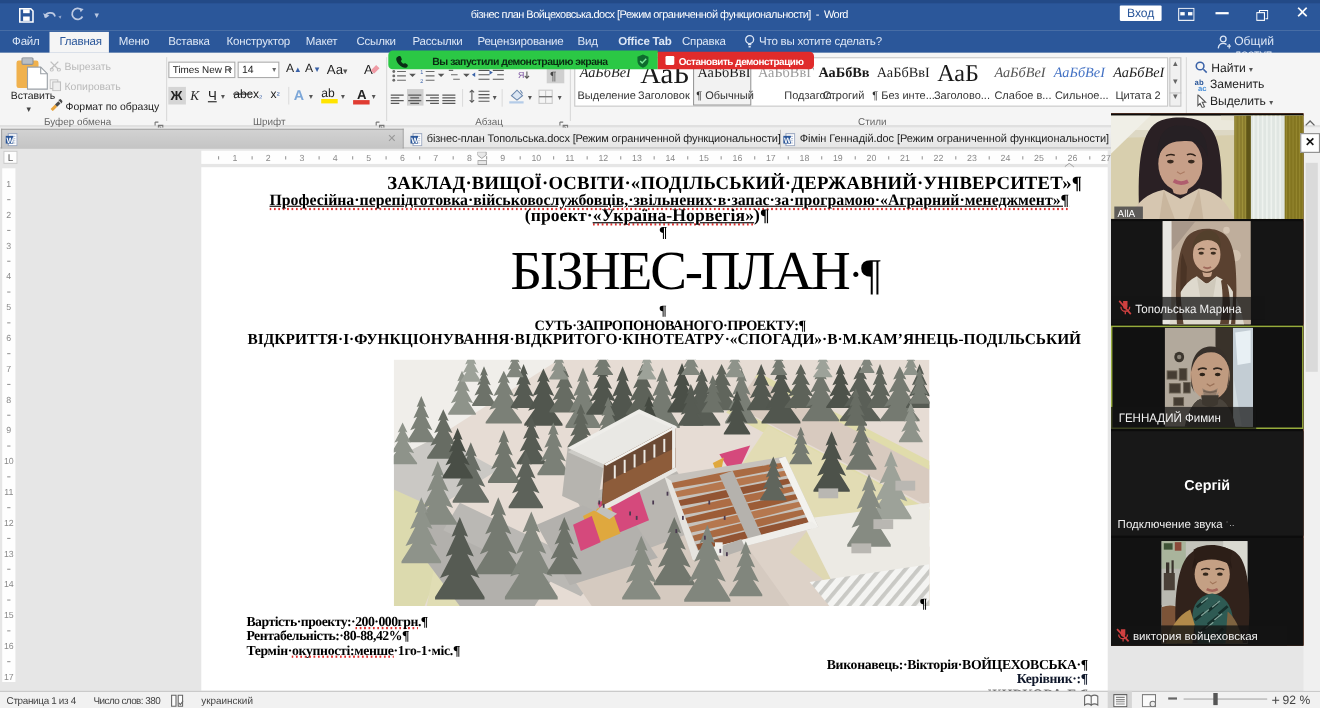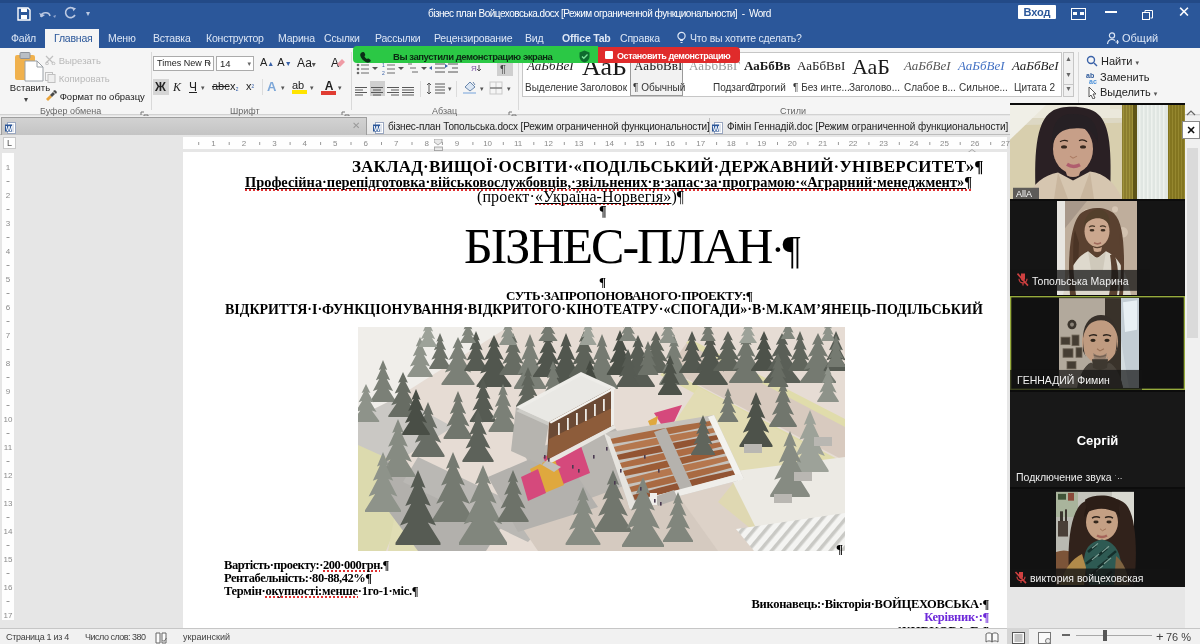--- a/index.html
+++ b/index.html
@@ -30,21 +30,21 @@
 
 <div class="abs" style="left:63px;top:6px;width:14px;height:14px;"><svg width="14" height="14" viewBox="0 0 14 14">
         <path d="M11 3 A5 5 0 1 0 12 9" fill="none" stroke="#bcc9e2" stroke-width="1.6"></path>
         <path d="M9 1.2l4 1-2.6 3z" fill="#bcc9e2"></path>
       </svg></div>
 
 <div class="abs" style="left:86px;top:9px;width:8px;height:8px;color:#bcc9e2;font-size:8px;">▾</div>
 
 <div id="wt" class="abs" style="left:428px;top:8px;width:400px;height:14px;color:#ffffff;font-size:10px;letter-spacing:-0.5px;white-space:nowrap;">бізнес план Войцеховська.docx [Режим ограниченной функциональности]&nbsp; -&nbsp; Word</div>
 
-<div class="abs" style="left:1018px;top:5px;width:38px;height:14px;background:#fff;border-radius:1px;color:#2b579a;font-size:11px;font-weight:bold;text-align:center;line-height:14px;">Вход</div>
+<div class="abs" style="left:1018px;top:5px;width:38px;height:14px;background:#fff;border-radius:1px;color:#2b579a;font-size:11px;font-weight:normal;text-align:center;line-height:14px;">Вход</div>
 
 <div class="abs" style="left:1071px;top:6px;width:15px;height:12px;"><svg width="15" height="12" viewBox="0 0 15 12">
         <rect x="0.5" y="0.5" width="14" height="11" fill="none" stroke="#fff"></rect>
         <rect x="2" y="4" width="4" height="3" fill="#fff"></rect>
         <rect x="9" y="4" width="4" height="3" fill="#fff"></rect>
       </svg></div>
 
 <div class="abs" style="left:1105px;top:11px;width:12px;height:2px;background:#fff;"></div>
 
 <div class="abs" style="left:1142px;top:6px;width:11px;height:10px;"><svg width="11" height="10" viewBox="0 0 11 10">
@@ -56,21 +56,21 @@
 
 <div class="abs" style="left:0;top:28px;width:1200px;height:20px;background:#2b579a;"></div>
 
 <div class="abs" style="left:45px;top:29px;width:54px;height:19px;background:#f5f5f5;"></div>
 <div class="abs" style="left:0;top:32px;width:1200px;height:15px;font-size:10.5px;letter-spacing:-0.2px;color:#dce6f5;white-space:nowrap;">
   <span class="abs" style="left:11px;">Файл</span>
   <span class="abs" style="left:54px;color:#2b579a;">Главная</span>
   <span class="abs" style="left:108px;">Меню</span>
   <span class="abs" style="left:153px;">Вставка</span>
   <span class="abs" style="left:206px;">Конструктор</span>
-  <span class="abs" style="left:278px;">Марина</span>
+  <span class="abs" style="left:278px;">Макет</span>
   <span class="abs" style="left:324px;">Ссылки</span>
   <span class="abs" style="left:375px;">Рассылки</span>
   <span class="abs" style="left:434px;">Рецензирование</span>
   <span class="abs" style="left:525px;">Вид</span>
   <span class="abs" style="left:562px;font-weight:bold;">Office Tab</span>
   <span class="abs" style="left:620px;">Справка</span>
   <span class="abs" style="left:690px;">Что вы хотите сделать?</span>
 </div>
 
 <div class="abs" style="left:676px;top:31px;width:11px;height:14px;"><svg width="11" height="14" viewBox="0 0 11 14">
@@ -464,29 +464,29 @@
 <rect x="4.5" y="420.0" width="3" height="1" fill="#9a9a9a"></rect>
 <rect x="4.5" y="448.0" width="3" height="1" fill="#9a9a9a"></rect>
 </svg>
 
 <div class="abs" style="left:183px;top:152px;width:824px;height:476px;background:#fff;"></div>
 
 <div id="l1" class="abs ser" style="left:352px;top:157px;width:640px;font-size:17px;letter-spacing:0.15px;font-weight:bold;color:#000;white-space:nowrap;">ЗАКЛАД·ВИЩОЇ·ОСВІТИ·«ПОДІЛЬСЬКИЙ·ДЕРЖАВНИЙ·УНІВЕРСИТЕТ»¶</div>
 
 <div id="l2" class="abs ser sq" style="left:245px;top:174px;width:auto;font-size:14.4px;font-weight:bold;color:#000;white-space:nowrap;text-decoration:underline;">Професійна·перепідготовка·військовослужбовців,·звільнених·в·запас·за·програмою·«Аграрний·менеджмент»¶</div>
 
-<div id="l3" class="abs ser" style="left:477px;top:188px;width:240px;font-size:16px;letter-spacing:0.1px;font-weight:normal;color:#000;white-space:nowrap;">(проект·<span class="sq" style="text-decoration:underline;">«Україна-Норвегія»</span>)¶</div>
+<div id="l3" class="abs ser" style="left:477px;top:188px;width:240px;font-size:16px;letter-spacing:0.1px;font-weight:bold;color:#000;white-space:nowrap;">(проект·<span class="sq" style="text-decoration:underline;">«Україна-Норвегія»</span>)¶</div>
 
 <div class="abs ser" style="left:599px;top:204px;width:20px;font-size:14px;font-weight:bold;color:#000;">¶</div>
 
 <div id="ttl" class="abs ser" style="left:464px;top:217px;width:360px;font-size:50px;letter-spacing:-2px;color:#000;white-space:nowrap;">БІЗНЕС-ПЛАН<span style="font-size:40px;">·¶</span></div>
 
 <div class="abs ser" style="left:599px;top:274px;width:20px;font-size:13px;font-weight:bold;color:#000;">¶</div>
 
-<div id="sb1" class="abs ser" style="left:486px;top:288px;width:260px;font-size:13px;letter-spacing:-0.45px;font-weight:bold;color:#000;white-space:nowrap;margin-left:20px;">СУТЬ·ЗАПРОПОНОВАНОГО·ПРОЕКТУ:¶</div>
+<div id="sb1" class="abs ser" style="left:486px;top:288px;width:260px;font-size:13px;letter-spacing:-0.45px;font-weight:bold;color:#000;white-space:nowrap;">СУТЬ·ЗАПРОПОНОВАНОГО·ПРОЕКТУ:¶</div>
 
 <div id="sb2" class="abs ser" style="left:225px;top:302px;width:765px;font-size:14px;font-weight:bold;color:#000;white-space:nowrap;">ВІДКРИТТЯ·І·ФУНКЦІОНУВАННЯ·ВІДКРИТОГО·КІНОТЕАТРУ·«СПОГАДИ»·В·М.КАМ’ЯНЕЦЬ-ПОДІЛЬСЬКИЙ</div>
 
 <div class="abs" style="left:358px;top:327px;width:487px;height:224px;"><svg width="487" height="224" viewBox="0 0 487 224">
 <defs>
 <g id="tr">
             <path d="M0,-100 L10,-76 L5,-78 L17,-52 L9,-55 L24,-26 L13,-30 L30,-3 L30,0 L-30,0 L-30,-3 L-13,-30 L-24,-26 L-9,-55 L-17,-52 L-5,-78 L-10,-76 Z"></path>
           </g>
 <pattern id="stripes" width="9" height="9" patternUnits="userSpaceOnUse" patternTransform="rotate(40)">
             <rect width="9" height="9" fill="#f4f4f2"></rect>
@@ -653,21 +653,21 @@
 <div class="abs ser" style="left:836px;top:541px;width:20px;font-size:13px;font-weight:bold;color:#000;">¶</div>
 
 <div id="l9" class="abs ser" style="letter-spacing:-0.45px;left:224px;top:558px;width:300px;font-size:12.5px;font-weight:bold;color:#000;white-space:nowrap;">Вартість·проекту:·<span class="sq">200·000грн</span>.¶</div>
 
 <div id="l10" class="abs ser" style="letter-spacing:-0.45px;left:224px;top:571px;width:300px;font-size:12.5px;font-weight:bold;color:#000;white-space:nowrap;">Рентабельність:·80-88,42%¶</div>
 
 <div id="l11" class="abs ser" style="letter-spacing:-0.3px;left:224px;top:584px;width:300px;font-size:12.5px;font-weight:bold;color:#000;white-space:nowrap;">Термін·<span class="sq">окупності:менше</span>·1го-1·міс.¶</div>
 
 <div id="l12" class="abs ser" style="letter-spacing:-0.3px;left:689px;top:597px;width:300px;font-size:12.5px;font-weight:bold;color:#000;white-space:nowrap;text-align:right;">Виконавець:·Вікторія·ВОЙЦЕХОВСЬКА·¶</div>
 
-<div id="l13" class="abs ser" style="letter-spacing:-0.3px;left:689px;top:610px;width:300px;font-size:12.5px;font-weight:bold;color:#6d28d9;white-space:nowrap;text-align:right;">Керівник·:¶</div>
+<div id="l13" class="abs ser" style="letter-spacing:-0.3px;left:689px;top:610px;width:300px;font-size:12.5px;font-weight:bold;color:#0f172a;white-space:nowrap;text-align:right;">Керівник·:¶</div>
 
 <div class="abs ser" style="left:689px;top:623px;width:300px;height:5px;overflow:hidden;font-size:13px;font-weight:bold;color:#000;white-space:nowrap;text-align:right;text-decoration:underline;">ЖИВКОВА·Б.¶</div>
 
 <div class="abs" style="left:0;top:628px;width:1200px;height:16px;background:#f1f1f1;border-top:1px solid #c6c6c6;"></div>
 
 <div id="st1" class="abs" style="left:6px;top:632px;font-size:9px;letter-spacing:-0.3px;color:#424242;white-space:nowrap;">Страница 1 из 4</div>
 
 <div id="st2" class="abs" style="left:85px;top:632px;font-size:9px;letter-spacing:-0.5px;color:#424242;white-space:nowrap;">Число слов: 380</div>
 
 <div class="abs" style="left:155px;top:630px;width:12px;height:12px;"><svg width="12" height="12">
@@ -687,21 +687,21 @@
       </svg></div>
 <div class="abs" style="left:1038px;top:630px;width:13px;height:12px;"><svg width="13" height="12">
         <rect x="0.5" y="0.5" width="12" height="11" fill="#fafafa" stroke="#777"></rect>
         <circle cx="10" cy="9" r="2.5" fill="#eee" stroke="#777"></circle>
       </svg></div>
 
 <div class="abs" style="left:1062px;top:634px;width:8px;height:2px;background:#666;"></div>
 <div class="abs" style="left:1076px;top:635px;width:76px;height:1px;background:#a8a8a8;"></div>
 <div class="abs" style="left:1103px;top:630px;width:4px;height:11px;background:#555;"></div>
 <div class="abs" style="left:1156px;top:629px;font-size:13px;color:#444;">+</div>
-<div class="abs" style="left:1166px;top:631px;font-size:11px;color:#424242;">76 %</div>
+<div class="abs" style="left:1166px;top:631px;font-size:11px;color:#424242;">92 %</div>
 
 <div class="abs" style="left:1185px;top:116px;width:15px;height:512px;background:#f0f0f0;"></div>
 <div class="abs" style="left:1187px;top:148px;width:11px;height:190px;background:#dadada;"></div>
 
 <div id="vcall" class="abs" style="left:1010px;top:103px;width:175px;height:484px;background:#c2410c;">
 <div class="abs" style="left:0;top:0;width:175px;height:484px;background:#0c0c0c;"></div>
 
 <svg class="abs" style="left:0;top:2px;" width="175" height="94" viewBox="0 0 175 92" preserveAspectRatio="none">
 <rect width="175" height="92" fill="#d8cfae"></rect>
 <rect width="175" height="13" fill="#ebe8db"></rect>

